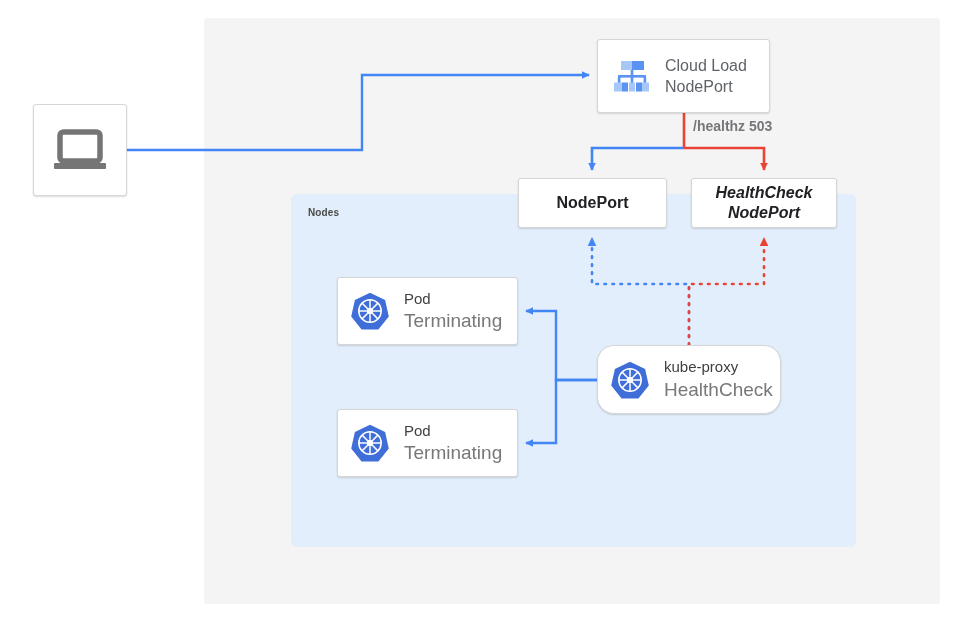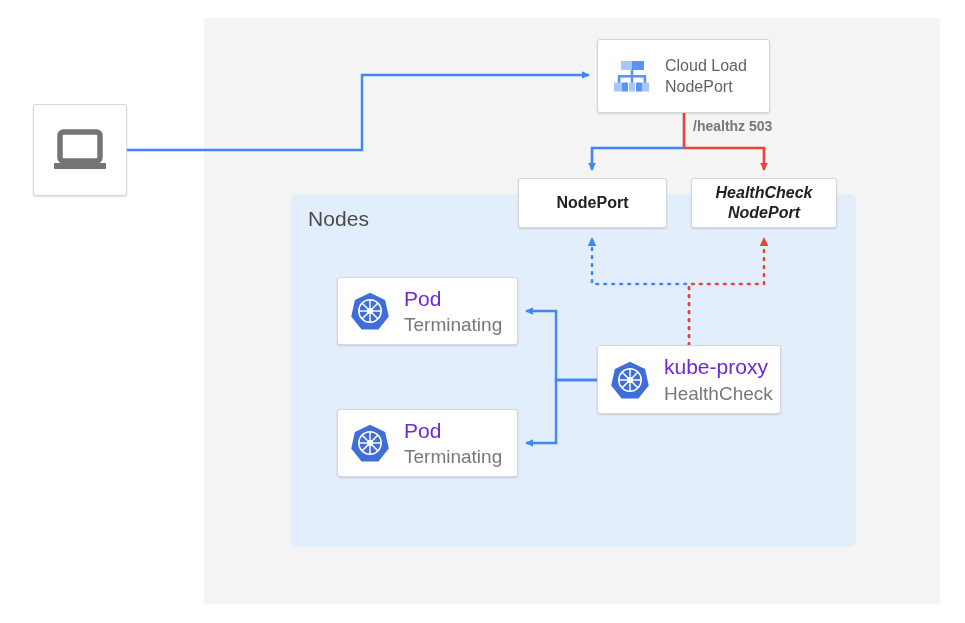--- a/index.html
+++ b/index.html
@@ -41,23 +41,24 @@
     top: 194px;
     width: 565px;
     height: 353px;
     background: #e2eefb;
     border-radius: 6px;
   }
   .nodes-label {
     position: absolute;
     left: 308px;
     top: 207px;
-    font-size: 21px;
+    font-size: 10px;
     color: #4a4a4a;
     letter-spacing: 0.1px;
+    font-weight: bold;
   }
 
   
   .card {
     position: absolute;
     background: #ffffff;
     border: 1px solid #d6d6d6;
     border-radius: 3px;
     box-shadow: 0 1px 2px rgba(0,0,0,0.14);
     box-sizing: border-box;
@@ -69,22 +70,22 @@
     display: flex;
     align-items: center;
     justify-content: center;
   }
   .card-text {
     display: flex;
     flex-direction: column;
     justify-content: center;
   }
   .card-title {
-    font-size: 21px;
-    color: #6d28d9;
+    font-size: 15px;
+    color: #404040;
     line-height: 1.32;
   }
   .card-sub {
     font-size: 19px;
     color: #77787a;
     line-height: 1.32;
   }
 
   
   #client-card {
@@ -127,20 +128,21 @@
   #pod-card-1 { top: 277px; }
   #pod-card-2 { top: 409px; }
   .pod-card .card-text { margin-left: 14px; }
 
   #kubeproxy-card {
     left: 597px;
     top: 345px;
     width: 184px;
     height: 69px;
     padding-left: 12px;
+    border-radius: 17px;
   }
   #kubeproxy-card .card-text { margin-left: 14px; }
 
   
   .healthz-label {
     position: absolute;
     left: 693px;
     top: 118px;
     font-size: 14px;
     font-weight: bold;

